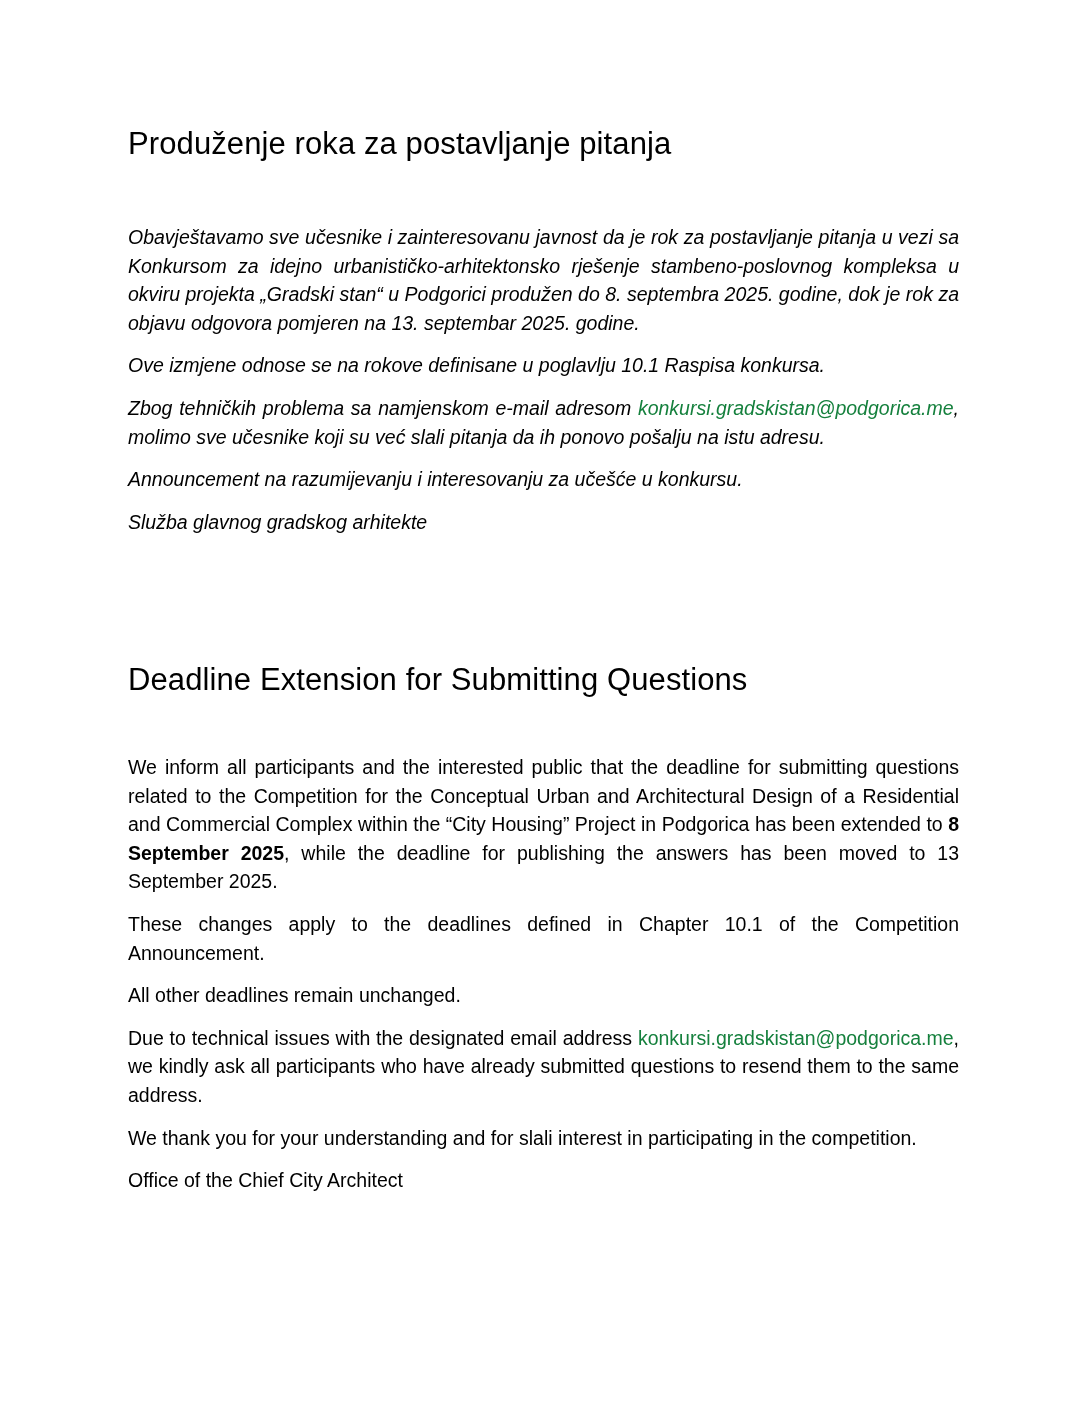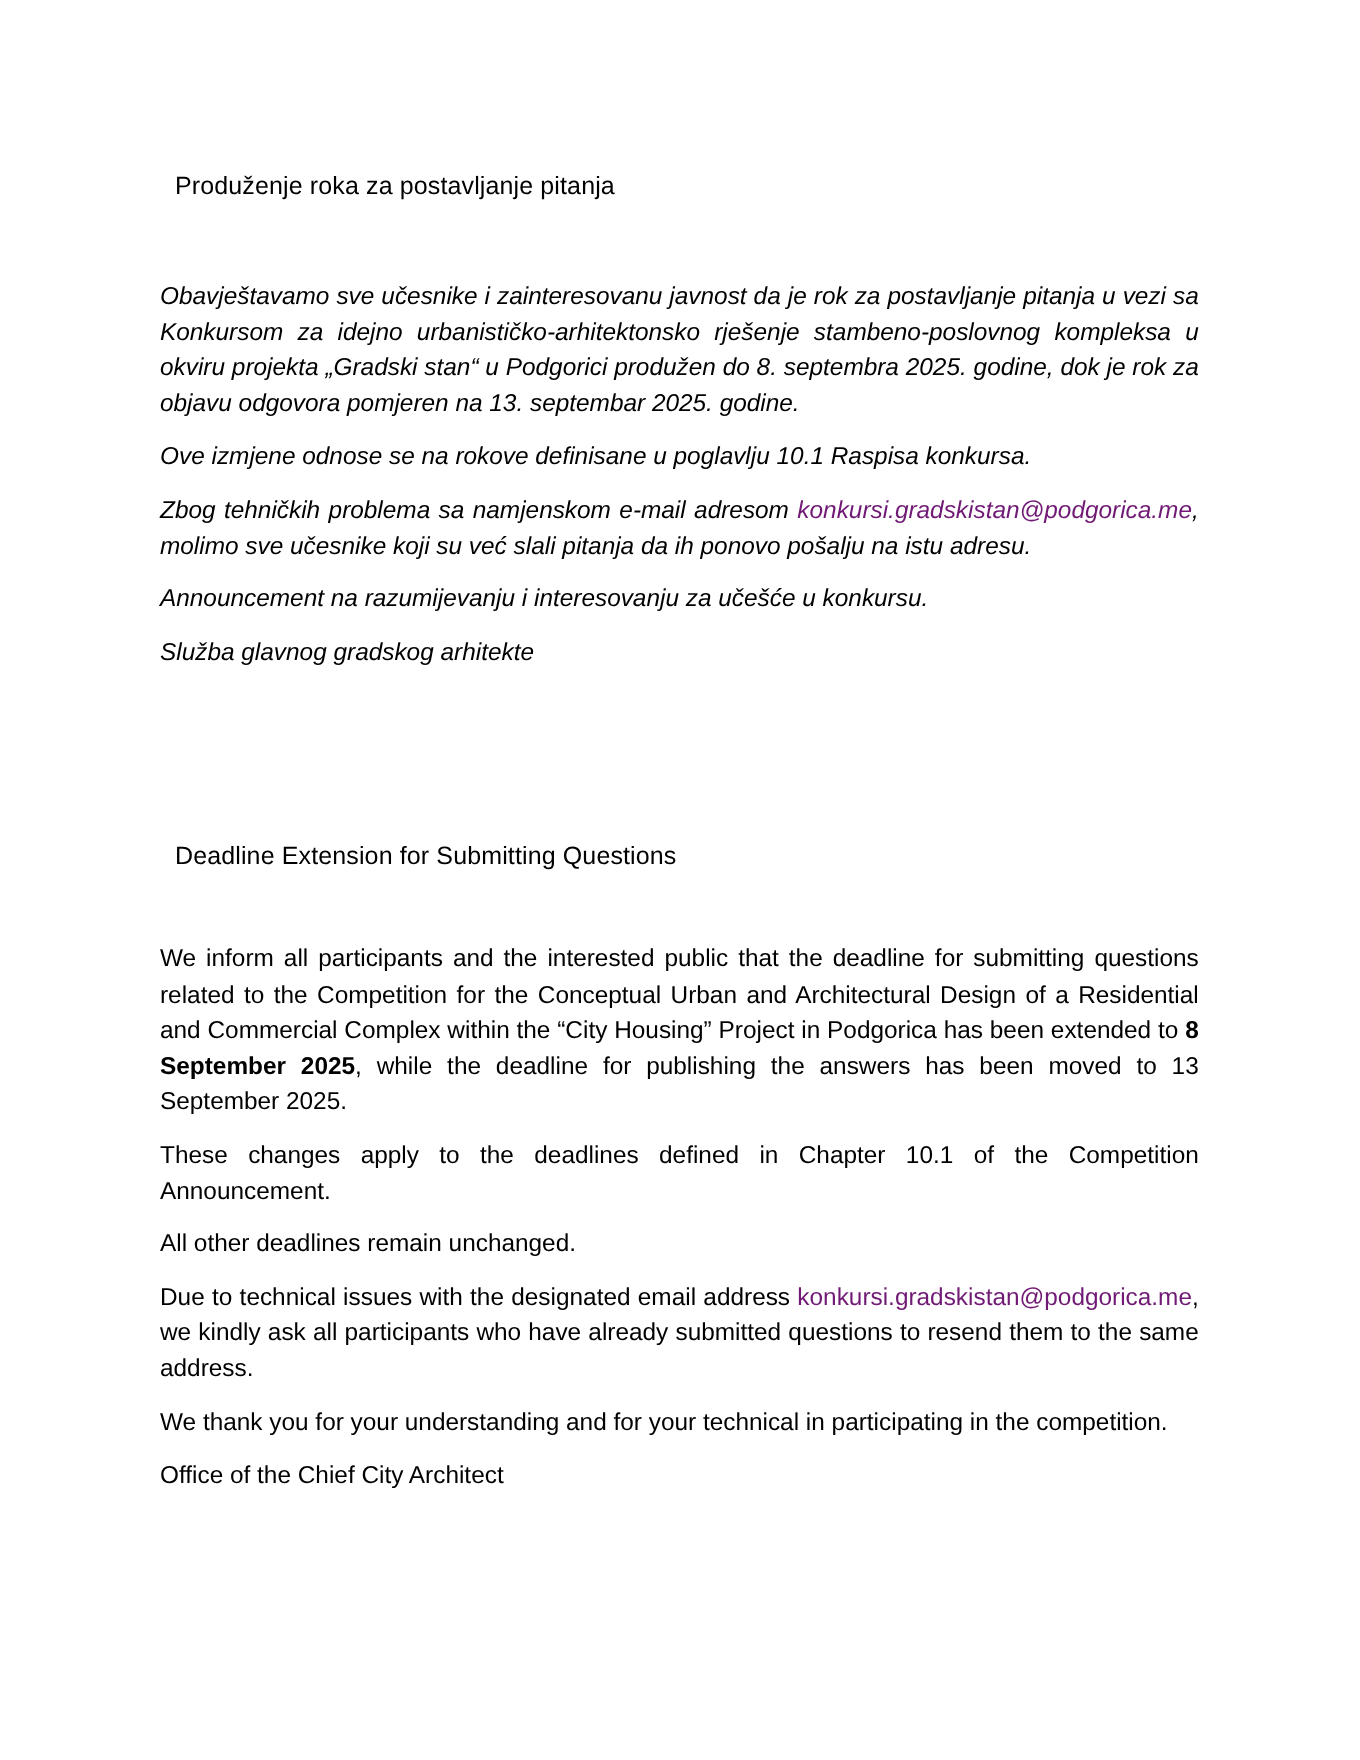--- a/index.html
+++ b/index.html
@@ -15,23 +15,23 @@
       font-family: "Liberation Sans", sans-serif;
       color: #000000;
     }
     .page {
       position: absolute;
       left: 128px;
       top: 0;
       width: 831px;
     }
     .heading {
-      font-size: 20px;
+      font-size: 31px;
       font-weight: normal;
-      margin: 12px;
+      margin: 0;
       position: absolute;
       left: 0;
       white-space: nowrap;
       letter-spacing: 0.1px;
     }
     .heading.h1 { top: 126px; }
     .heading.h2 { top: 662px; }
     .section {
       position: absolute;
       left: 0;
@@ -40,21 +40,21 @@
     .section.s1 { top: 223px; font-style: italic; }
     .section.s2 { top: 753px; }
     p {
       margin: 0 0 14px 0;
       font-size: 19.5px;
       line-height: 28.6px;
       text-align: justify;
       text-align-last: left;
     }
     .link {
-      color: #701a75;
+      color: #15803d;
       text-decoration: none;
     }
     .bold {
       font-weight: bold;
     }
   </style>
 </head>
 <body>
 
 <div class="page">
@@ -69,17 +69,17 @@
     <p>Služba glavnog gradskog arhitekte</p>
   </div>
 
   <h1 class="heading h2">Deadline Extension for Submitting Questions</h1>
 
   <div class="section s2">
     <p><span>We inform all participants and the interested public that the deadline for submitting questions related to the Competition for the Conceptual Urban and Architectural Design of a Residential and Commercial Complex within the “City Housing” Project in Podgorica has been extended to </span><span class="bold">8 September 2025</span><span>, while the deadline for publishing the answers has been moved to 13 September 2025.</span></p>
     <p>These changes apply to the deadlines defined in Chapter 10.1 of the Competition Announcement.</p>
     <p>All other deadlines remain unchanged.</p>
     <p><span>Due to technical issues with the designated email address </span><a class="link" href="mailto:konkursi.gradskistan@podgorica.me">konkursi.gradskistan@podgorica.me</a><span>, we kindly ask all participants who have already submitted questions to resend them to the same address.</span></p>
-    <p>We thank you for your understanding and for your technical in participating in the competition.</p>
+    <p>We thank you for your understanding and for slali interest in participating in the competition.</p>
     <p>Office of the Chief City Architect</p>
   </div>
 
 </div>
 
 </body></html>

